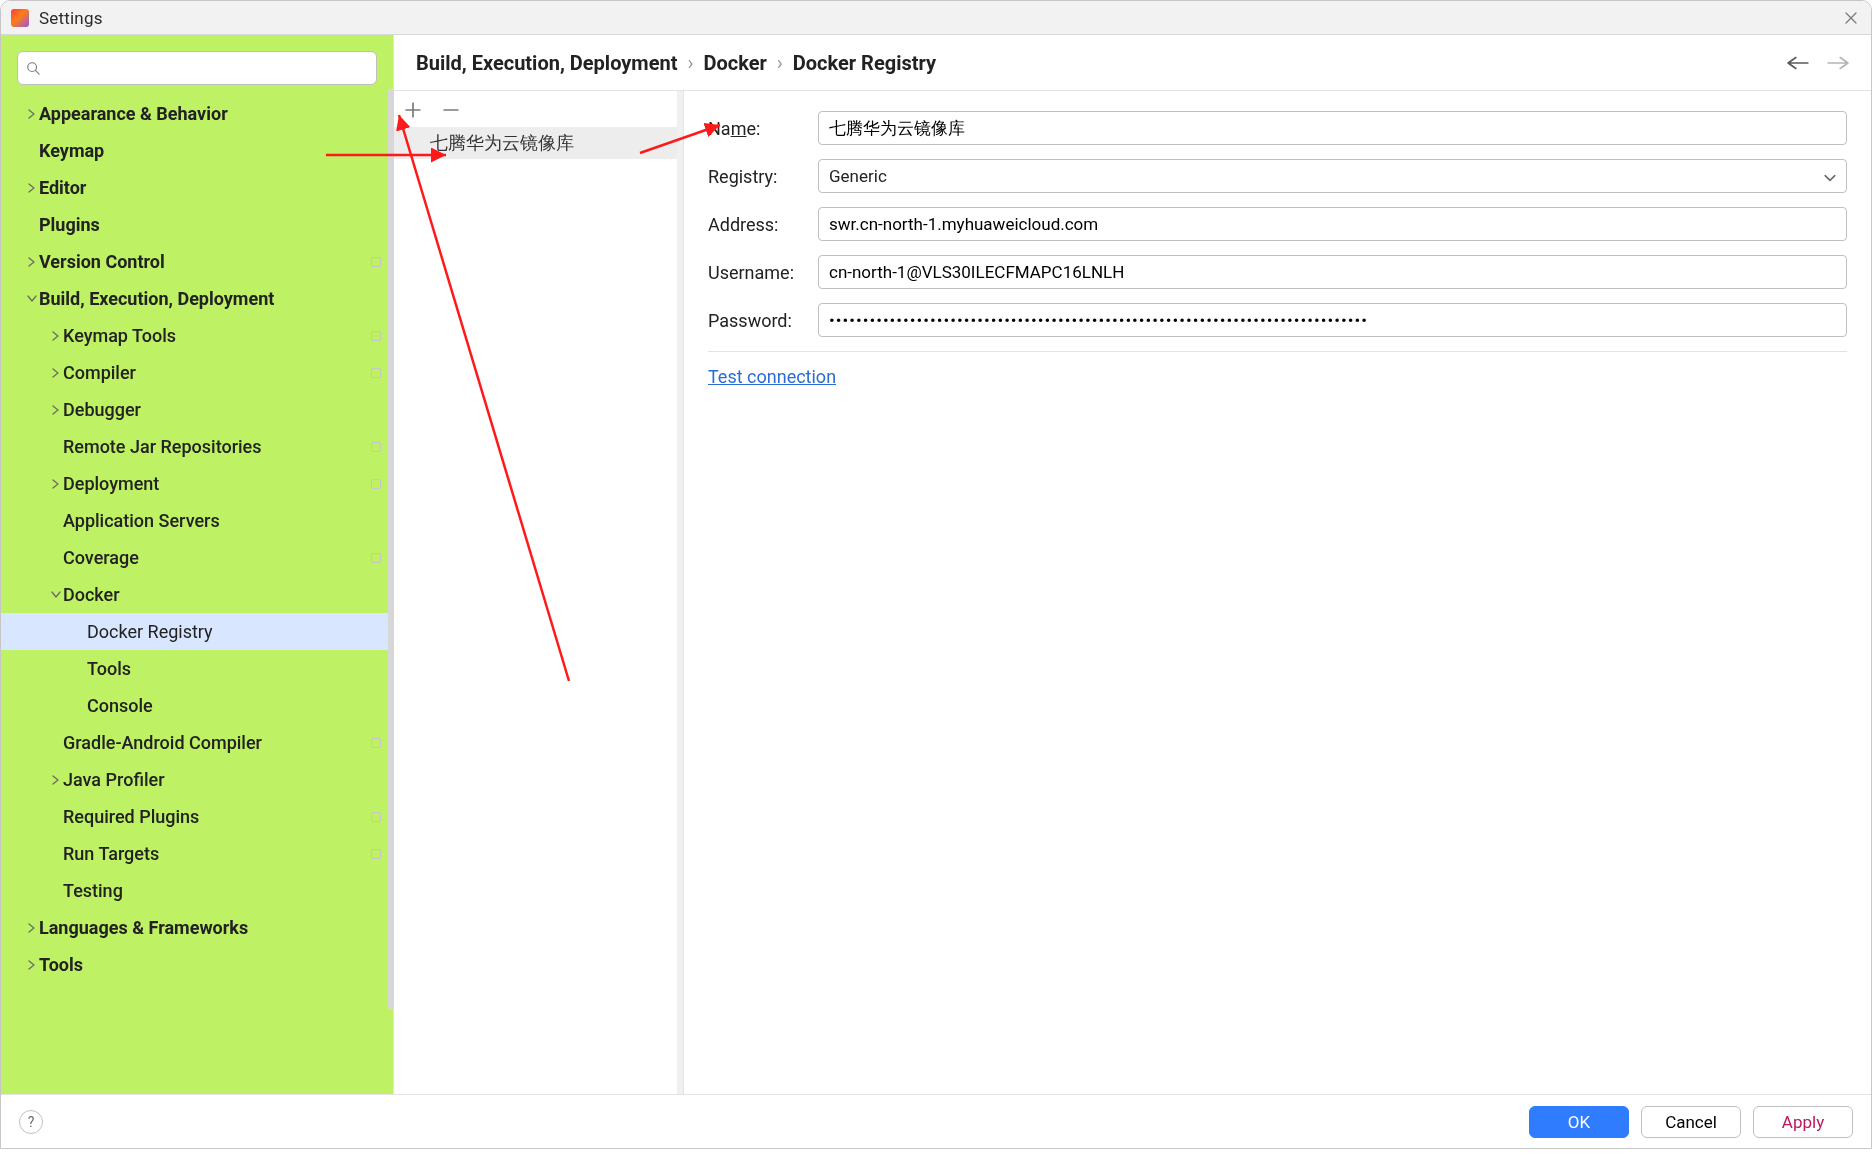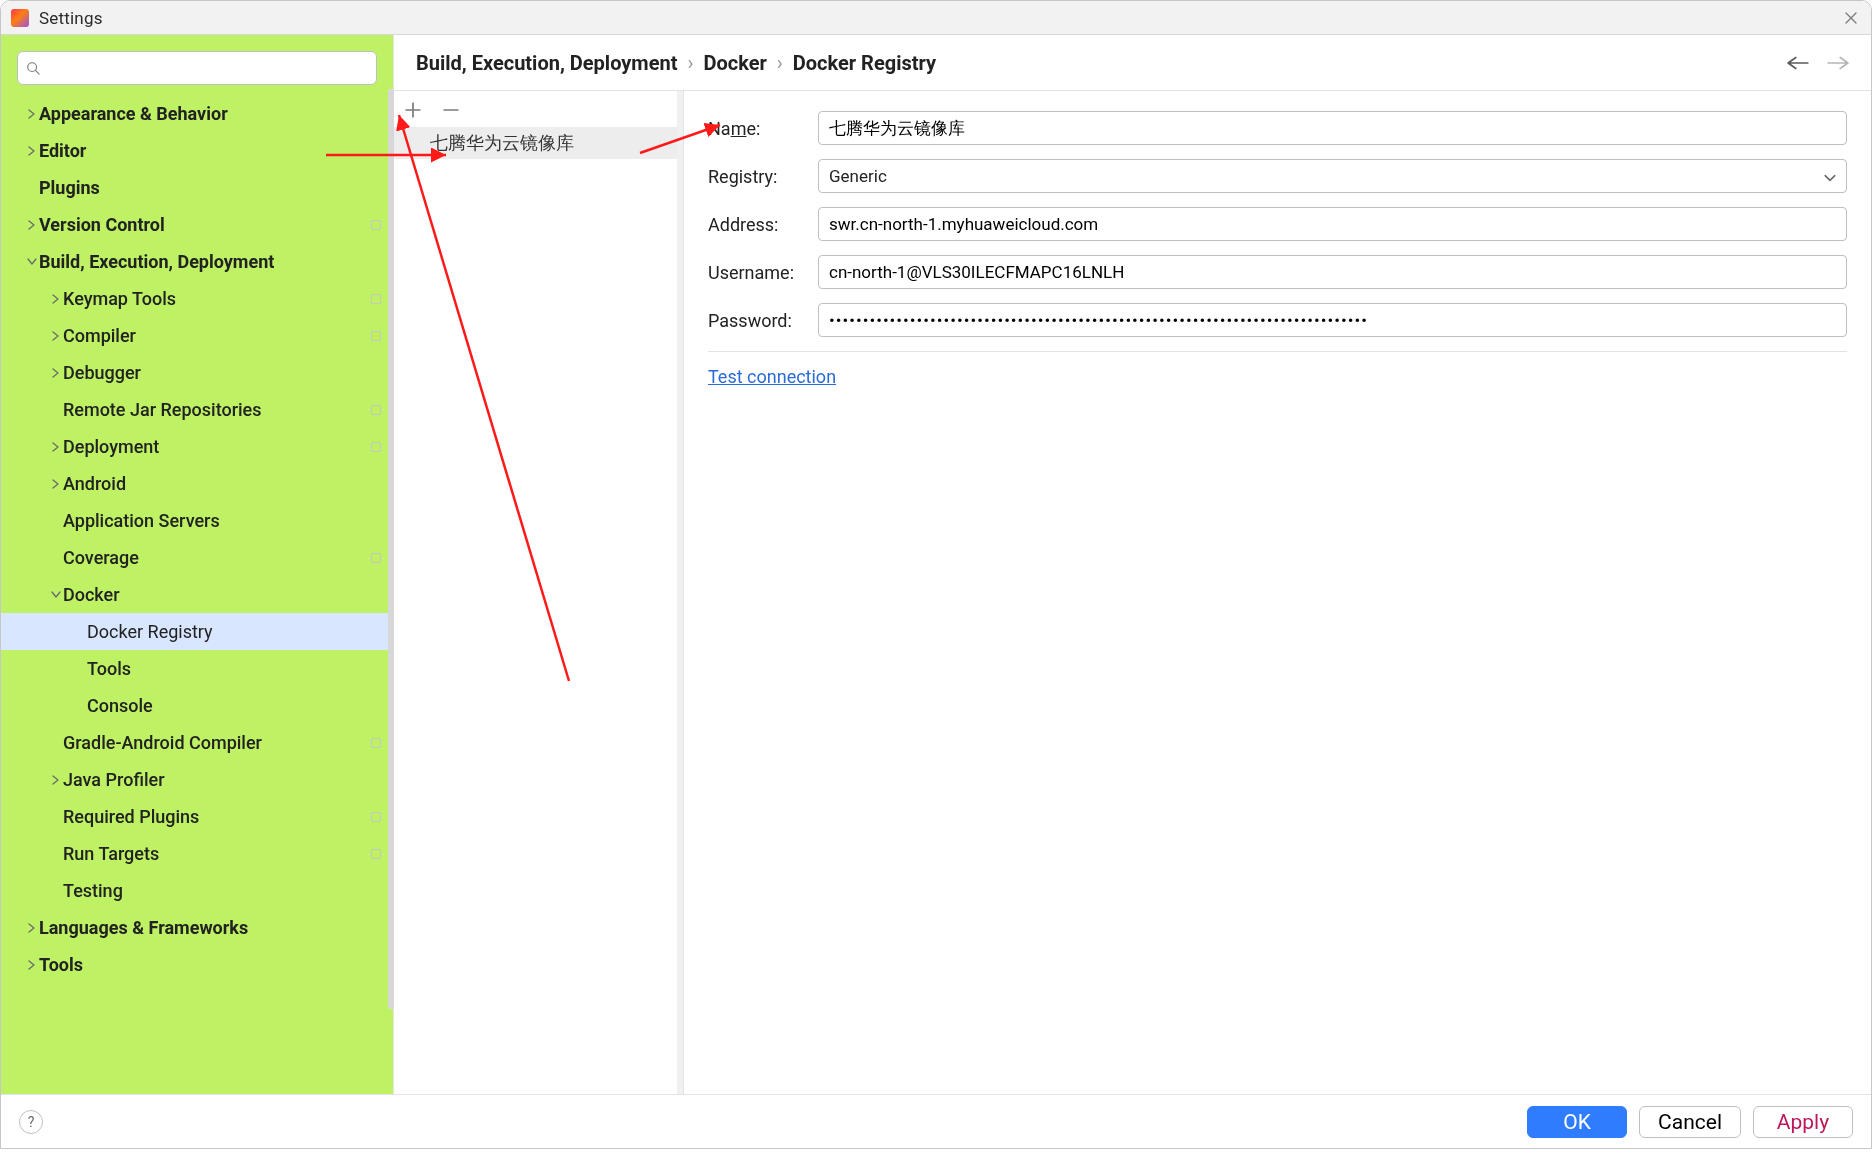--- a/index.html
+++ b/index.html
@@ -73,21 +73,21 @@
   .ffield .select { display: flex; align-items: center; justify-content: space-between; }
   .ffield .select .sval { color: #222; }
   .ffield .select .caret { color: #6b6b6b; }
   .link { color: #2a6cd6; font-size: 18px; }
   .divider { border: none; border-top: 1px solid #e3e3e3; margin: 6px 0 14px 0; }
 
   
   .bottombar { height: 54px; border-top: 1px solid #e3e3e3; display: flex; align-items: center; padding: 0 18px; gap: 12px; }
   .helpbtn { width: 24px; height: 24px; border: 1px solid #bfbfbf; border-radius: 50%; display: inline-flex; align-items: center; justify-content: center; color: #6b6b6b; font-size: 14px; }
   .spacer { flex: 1; }
-  .btn { height: 32px; min-width: 100px; border: 1px solid #bfbfbf; border-radius: 6px; background: #fff; font-size: 21px; padding: 0 18px; }
+  .btn { height: 32px; min-width: 100px; border: 1px solid #bfbfbf; border-radius: 6px; background: #fff; font-size: 17px; padding: 0 18px; }
   .btn.primary { background: #2f7cff; border-color: #2f7cff; color: #fff; }
   .btn.disabled { color: #be185d; }
 
   
   .arrow-svg { position: absolute; pointer-events: none; }
 </style>
 </head>
 <body>
 
 <div class="window">
@@ -117,20 +117,24 @@
       <div class="tree" id="tree">
           <div class="tree-item depth-0 bold">
             <span class="chev">
               <svg viewBox="0 0 8 10" width="8" height="10">
                 <path d="M1 1 L6 5 L1 9" stroke="#6b6b6b" stroke-width="1.3" fill="none" stroke-linecap="round" stroke-linejoin="round"></path>
               </svg>
             </span>
             <span class="label">Appearance &amp; Behavior</span>
           </div>
           <div class="tree-item depth-0 bold">
+            <span class="chev-placeholder"></span>
+            <span class="label">Keymap</span>
+          </div>
+          <div class="tree-item depth-0 bold">
             <span class="chev">
               <svg viewBox="0 0 8 10" width="8" height="10">
                 <path d="M1 1 L6 5 L1 9" stroke="#6b6b6b" stroke-width="1.3" fill="none" stroke-linecap="round" stroke-linejoin="round"></path>
               </svg>
             </span>
             <span class="label">Editor</span>
           </div>
           <div class="tree-item depth-0 bold">
             <span class="chev-placeholder"></span>
             <span class="label">Plugins</span>
@@ -184,28 +188,20 @@
             <span class="bullet"></span>
           </div>
           <div class="tree-item depth-1">
             <span class="chev">
               <svg viewBox="0 0 8 10" width="8" height="10">
                 <path d="M1 1 L6 5 L1 9" stroke="#6b6b6b" stroke-width="1.3" fill="none" stroke-linecap="round" stroke-linejoin="round"></path>
               </svg>
             </span>
             <span class="label">Deployment</span>
             <span class="bullet"></span>
-          </div>
-          <div class="tree-item depth-1">
-            <span class="chev">
-              <svg viewBox="0 0 8 10" width="8" height="10">
-                <path d="M1 1 L6 5 L1 9" stroke="#6b6b6b" stroke-width="1.3" fill="none" stroke-linecap="round" stroke-linejoin="round"></path>
-              </svg>
-            </span>
-            <span class="label">Android</span>
           </div>
           <div class="tree-item depth-1">
             <span class="chev-placeholder"></span>
             <span class="label">Application Servers</span>
           </div>
           <div class="tree-item depth-1">
             <span class="chev-placeholder"></span>
             <span class="label">Coverage</span>
             <span class="bullet"></span>
           </div>

